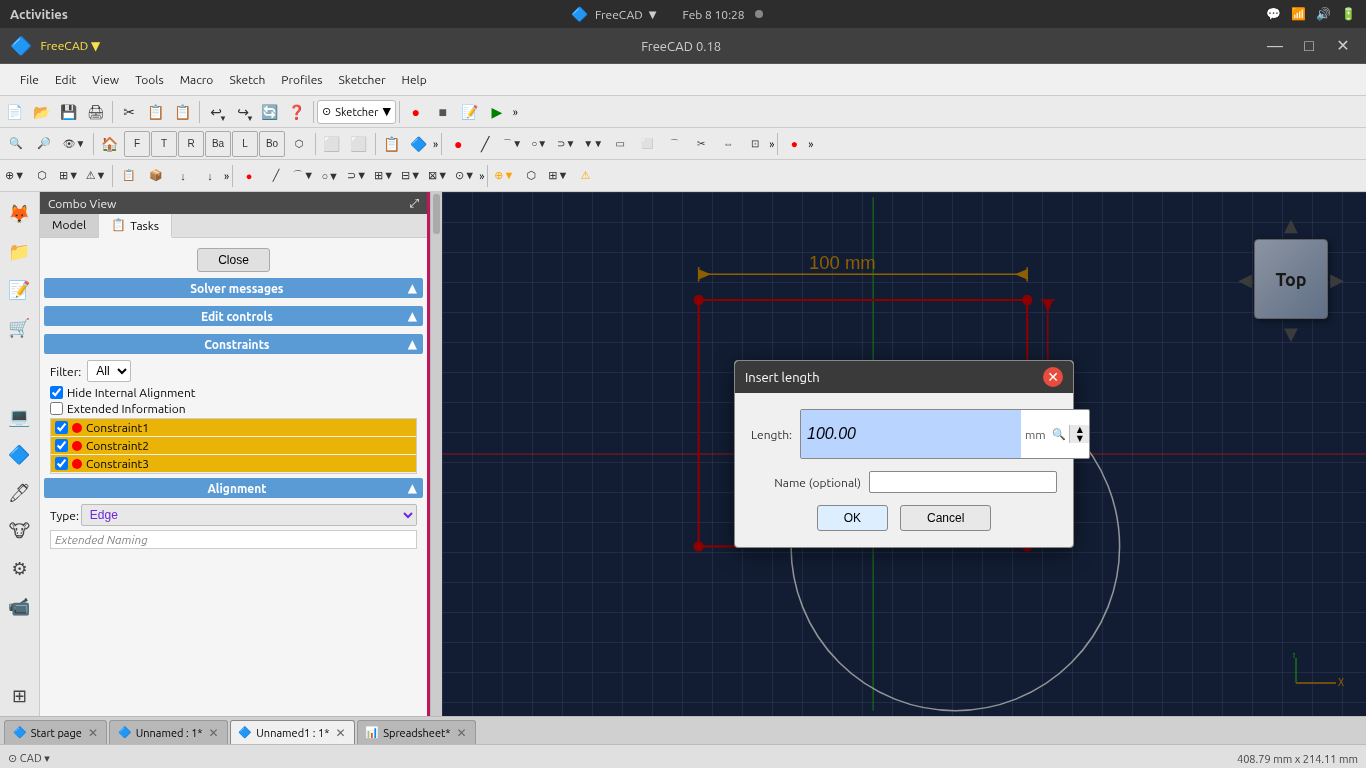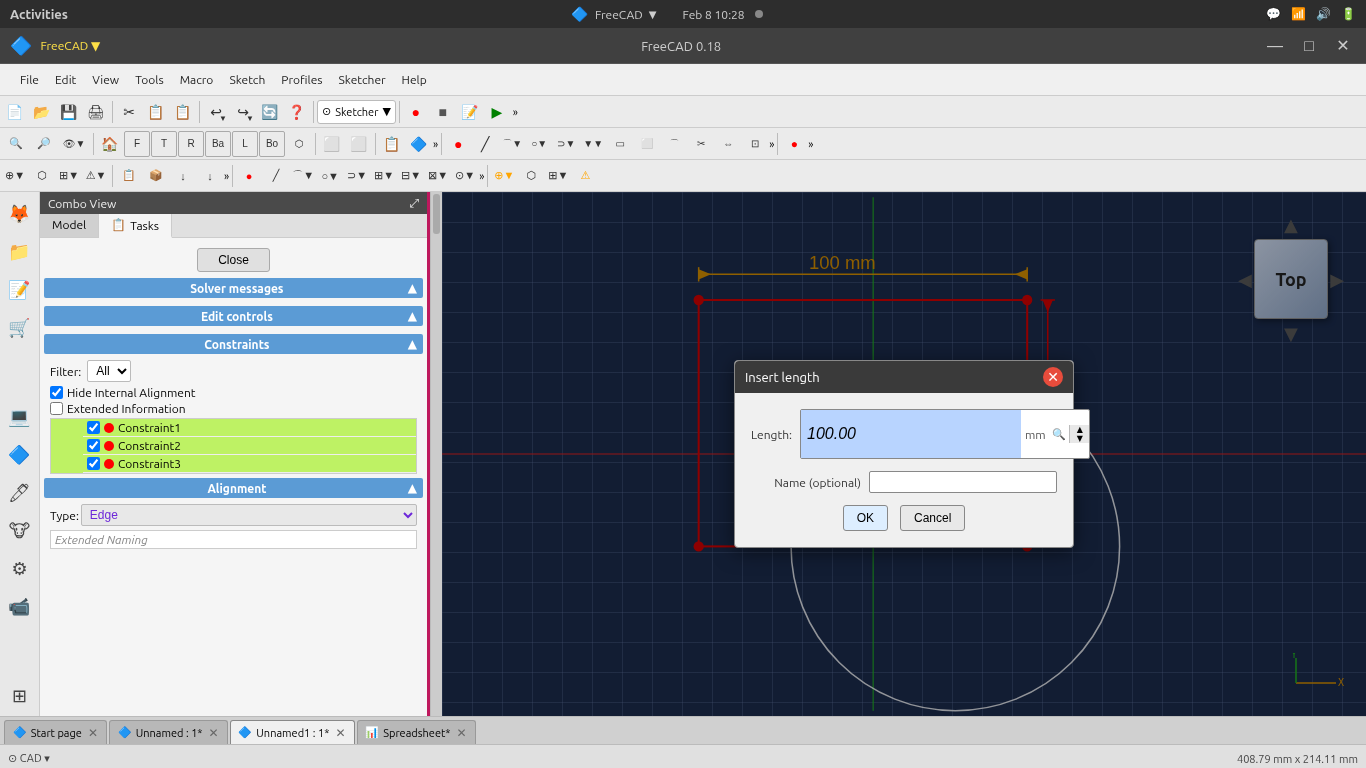--- a/index.html
+++ b/index.html
@@ -150,21 +150,21 @@
       border-radius: 2px; margin-bottom: 2px; cursor: pointer; font-weight: bold; font-size: 12px;
     }
     .section-body { padding: 4px 6px; font-size: 12px; }
 
     .filter-row { display: flex; align-items: center; gap: 6px; margin-bottom: 4px; }
     .filter-row label { font-size: 12px; }
     .filter-select { border: 1px solid #bbb; background: white; padding: 2px 4px; border-radius: 2px; font-size: 12px; }
 
     .checkbox-row { display: flex; align-items: center; gap: 4px; margin-bottom: 3px; font-size: 12px; }
 
-    .constraint-list { border: 1px solid #ccc; background: #bef264; overflow-y: auto; max-height: 100px; padding-left: 32px; }
+    .constraint-list { border: 1px solid #ccc; background: #eab308; overflow-y: auto; max-height: 100px; }
     .constraint-item { display: flex; align-items: center; gap: 4px; padding: 2px 4px; font-size: 12px; border-bottom: 1px solid #eee; }
     .constraint-dot { width: 10px; height: 10px; border-radius: 50%; background: red; flex-shrink: 0; }
 
     .elements-type-row { display: flex; align-items: center; gap: 2px; margin-bottom: 4px; }
     .elements-select { border: 1px solid #bbb; background: #e8e8e8; padding: 2px 4px; border-radius: 2px; font-size: 12px; flex: 1; color: #6d28d9; }
 
     .element-list { border: 1px solid #ccc; background: white; overflow-y: auto; max-height: 90px; }
     .element-item { display: flex; align-items: center; gap: 4px; padding: 2px 4px; font-size: 12px; border-bottom: 1px solid #eee; }
 
     
@@ -271,21 +271,21 @@
     .form-input {
       flex: 1; border: none; outline: none; padding: 15px 6px; font-size: 16px; background: transparent; font-style: italic;
     }
     .form-input.highlighted { background: #b8d4ff; }
     .input-suffix { padding: 3px 4px; font-size: 12px; color: #555; }
     .input-btn { width: 20px; display: flex; flex-direction: column; border-left: 1px solid #bbb; }
     .spin-btn { flex: 1; display: flex; align-items: center; justify-content: center; cursor: pointer; font-size: 8px; padding: 0 2px; background: #e8e8e8; }
     .form-input-simple { flex: 1; border: 1px solid #888; background: white; border-radius: 2px; padding: 3px 6px; font-size: 12px; outline: none; }
     .modal-buttons { display: flex; justify-content: center; gap: 12px; margin-top: 8px; }
     .modal-btn {
-      padding: 5px 13px;
+      padding: 5px 26px;
       border: 1px solid #888;
       border-radius: 3px;
       background: #e8e8e8;
       cursor: pointer;
       font-size: 12px;
     }
     .modal-btn.primary { background: #ddeeff; }
 
     
     #toolbar2 { height: 32px; }

